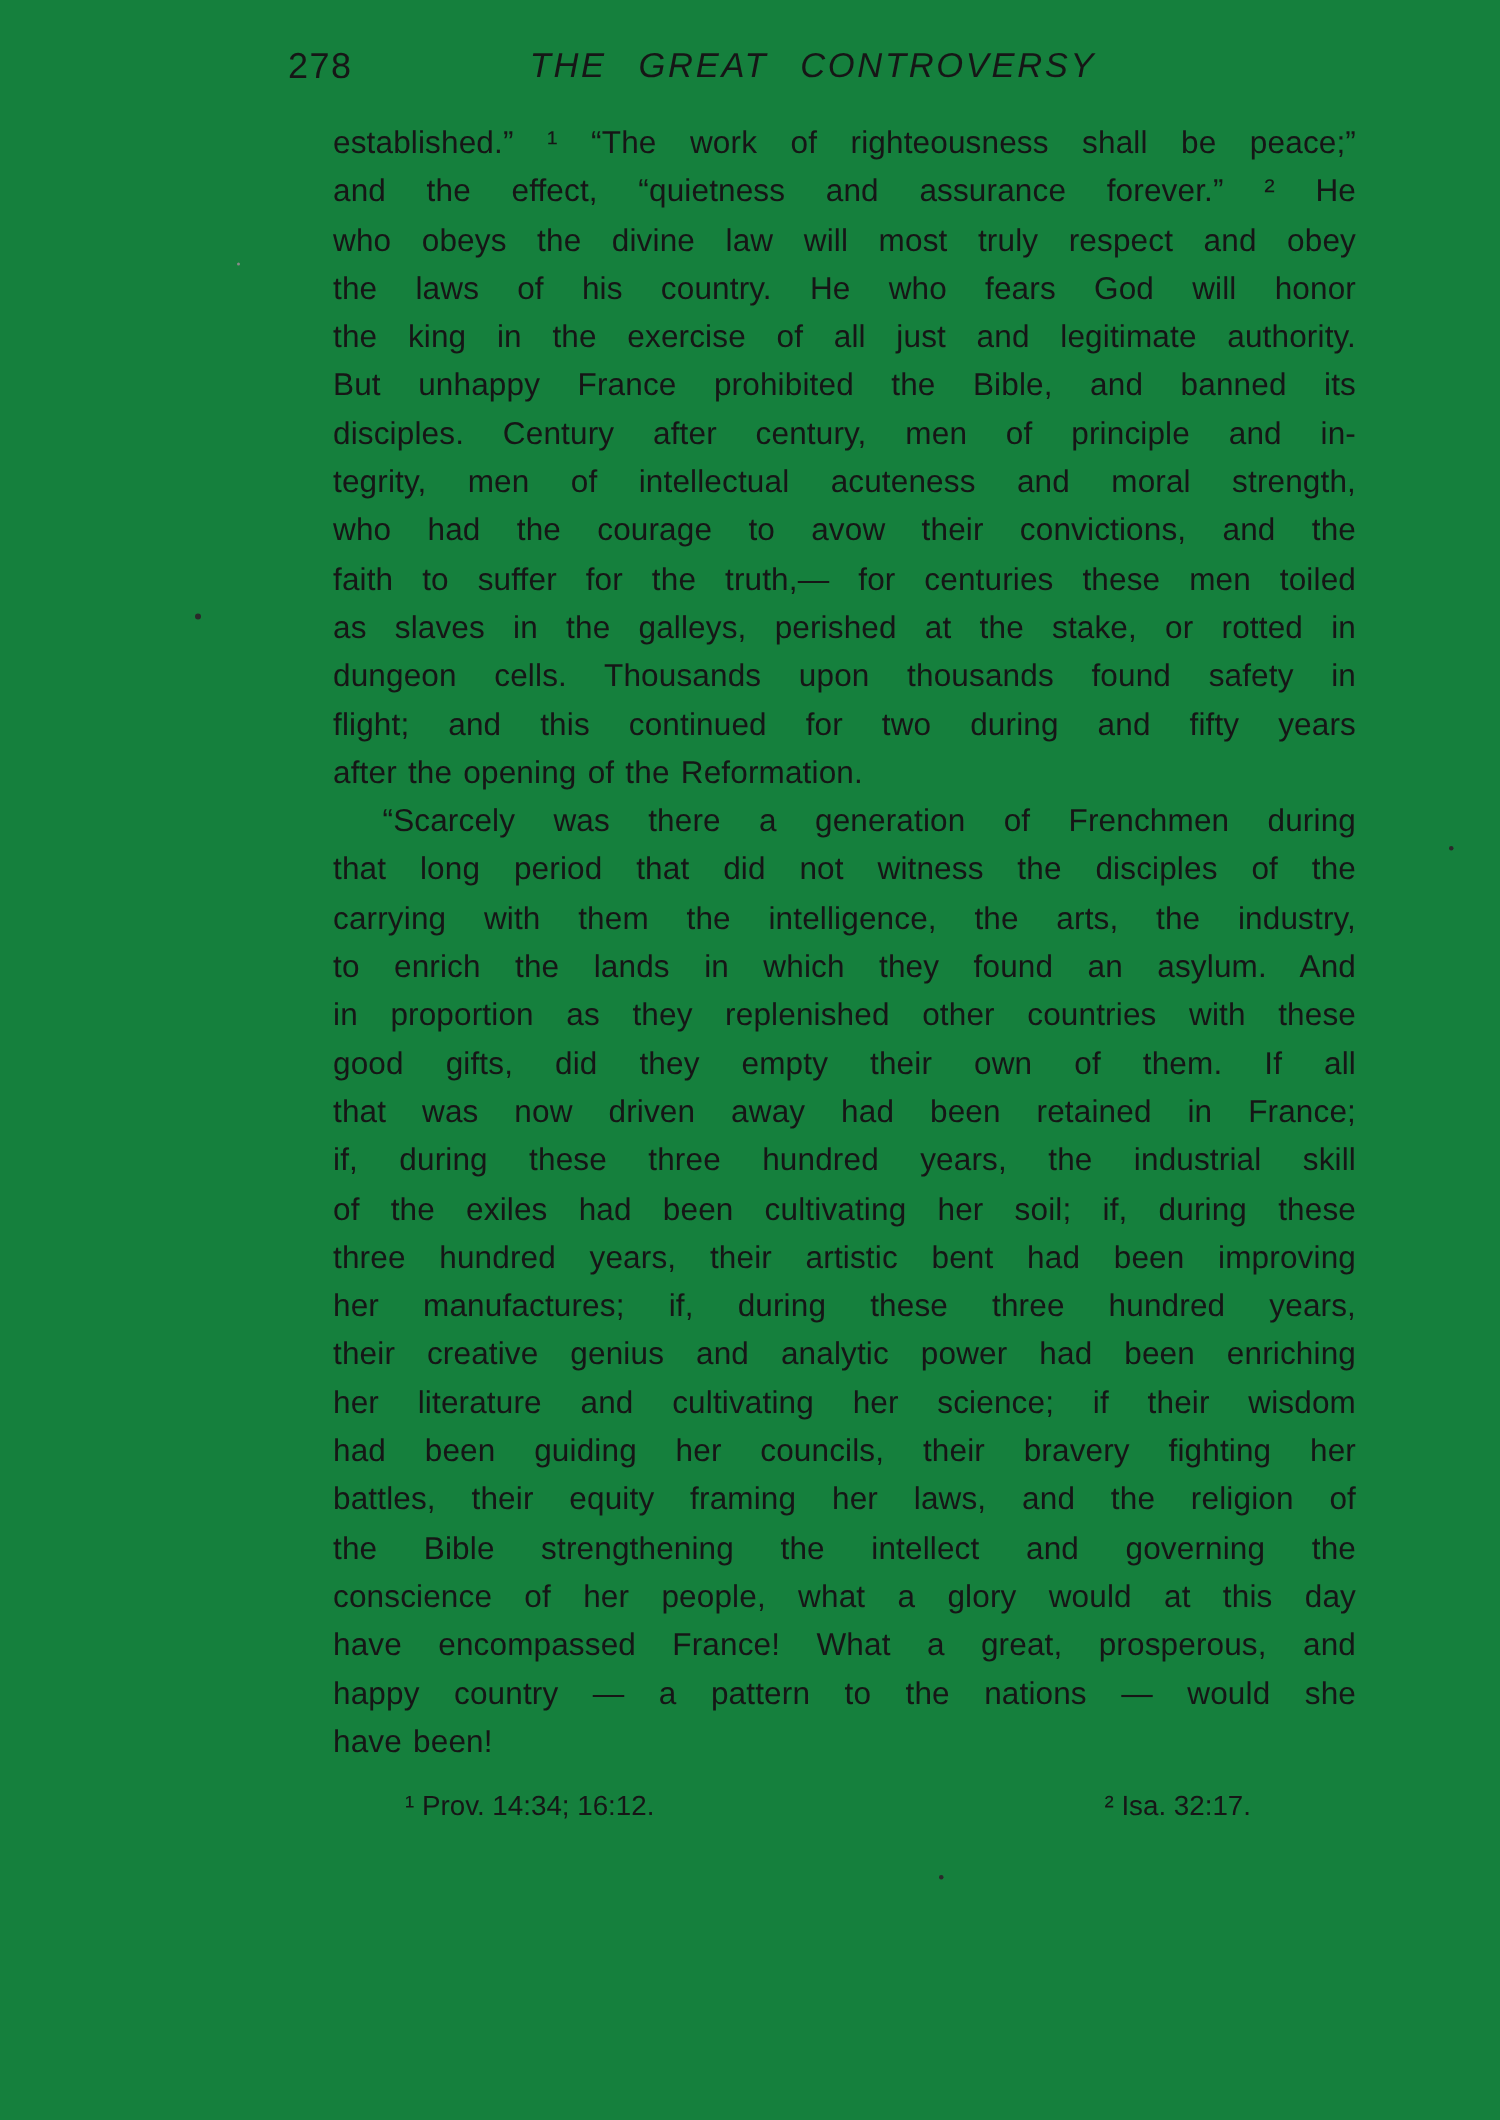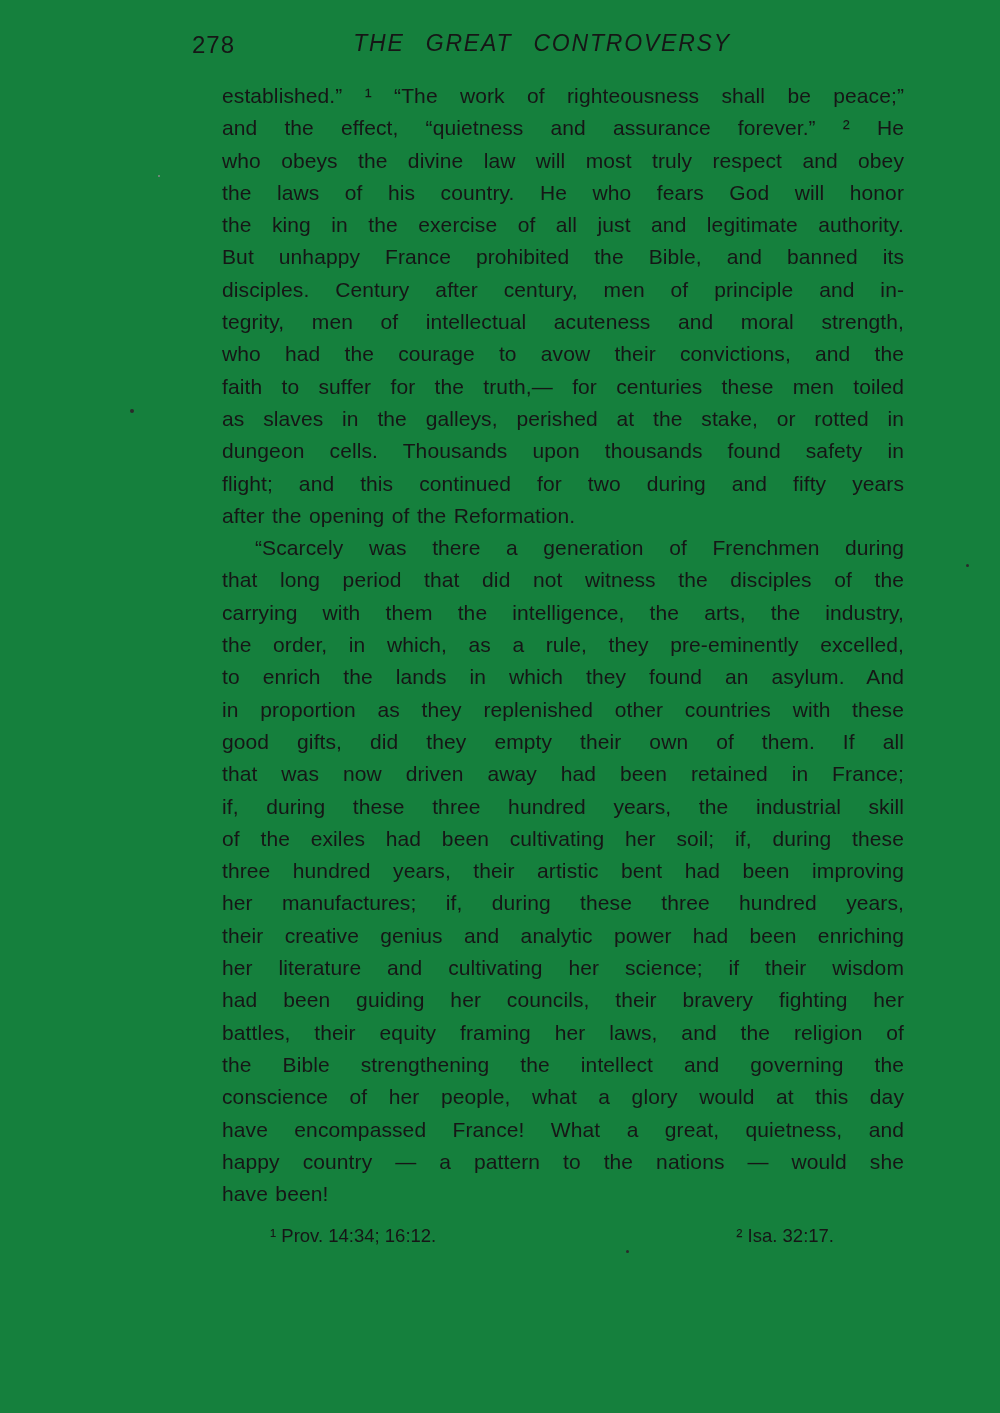--- a/index.html
+++ b/index.html
@@ -79,36 +79,35 @@
           <div class="line">faith to suffer for the truth,— for centuries these men toiled</div>
           <div class="line">as slaves in the galleys, perished at the stake, or rotted in</div>
           <div class="line">dungeon cells. Thousands upon thousands found safety in</div>
           <div class="line">flight; and this continued for two during and fifty years</div>
           <div class="line end">after the opening of the Reformation.</div>
         </div>
         <div>
           <div class="line indent">“Scarcely was there a generation of Frenchmen during</div>
           <div class="line">that long period that did not witness the disciples of the</div>
           <div class="line">carrying with them the intelligence, the arts, the industry,</div>
-          <div class="line">the order, in which, as a rule, they pre-eminently excelled,</div>
           <div class="line">to enrich the lands in which they found an asylum. And</div>
           <div class="line">in proportion as they replenished other countries with these</div>
           <div class="line">good gifts, did they empty their own of them. If all</div>
           <div class="line">that was now driven away had been retained in France;</div>
           <div class="line">if, during these three hundred years, the industrial skill</div>
           <div class="line">of the exiles had been cultivating her soil; if, during these</div>
           <div class="line">three hundred years, their artistic bent had been improving</div>
           <div class="line">her manufactures; if, during these three hundred years,</div>
           <div class="line">their creative genius and analytic power had been enriching</div>
           <div class="line">her literature and cultivating her science; if their wisdom</div>
           <div class="line">had been guiding her councils, their bravery fighting her</div>
           <div class="line">battles, their equity framing her laws, and the religion of</div>
           <div class="line">the Bible strengthening the intellect and governing the</div>
           <div class="line">conscience of her people, what a glory would at this day</div>
-          <div class="line">have encompassed France! What a great, quietness, and</div>
+          <div class="line">have encompassed France! What a great, prosperous, and</div>
           <div class="line">happy country — a pattern to the nations — would she</div>
           <div class="line end">have been!</div>
         </div>
       </main>
 
     <footer class="footnotes">
       <span class="footnote footnote-1">¹ Prov. 14:34; 16:12.</span>
       <span class="footnote footnote-2">² Isa. 32:17.</span>
     </footer>
 

